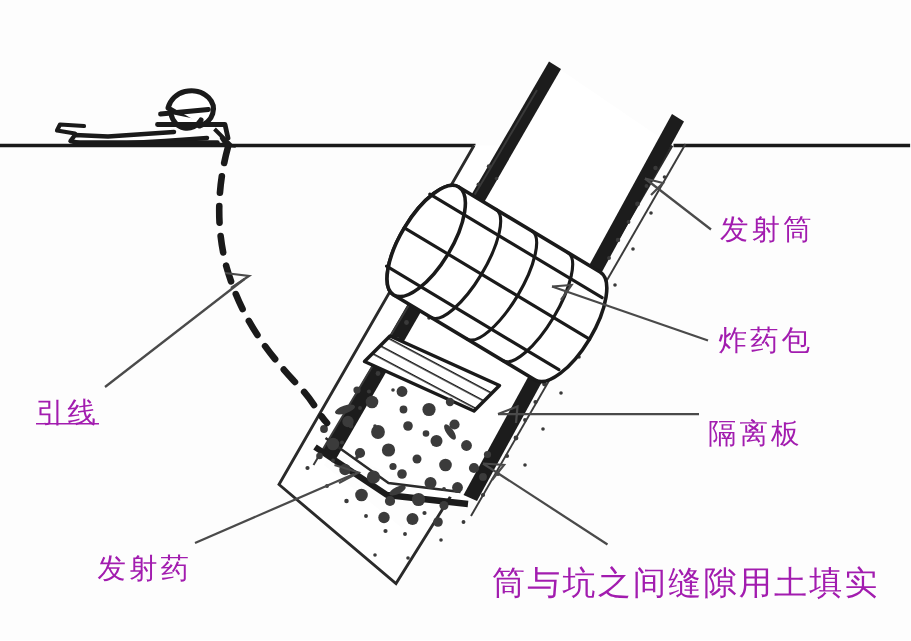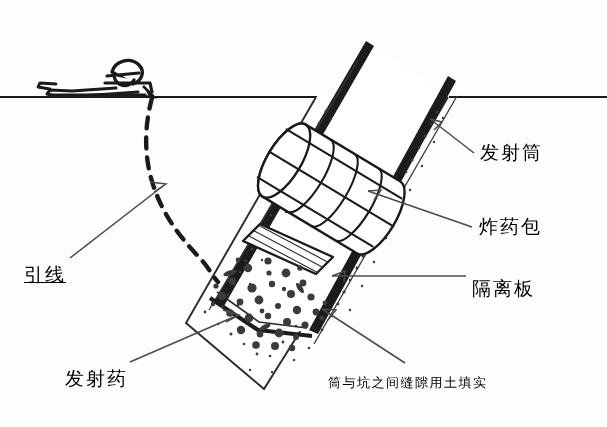--- a/index.html
+++ b/index.html
@@ -19,27 +19,27 @@
     overflow: hidden;
   }
   #stage svg {
     position: absolute;
     left: 0;
     top: 0;
   }
   .lbl {
     position: absolute;
     font-family: "DejaVu Sans", "Liberation Sans", sans-serif;
-    color: #000000;
+    color: #a21caf;
     white-space: nowrap;
     letter-spacing: 2px;
     font-weight: 500;
   }
   .lbl-md { font-size: 19px; }
-  .lbl-bottom { font-size: 13px; letter-spacing: 1.5px; }
+  .lbl-bottom { font-size: 22px; letter-spacing: 1.5px; }
 </style>
 </head>
 <body>
 
 <div id="stage">
 
   <svg width="607" height="427" viewBox="0 0 607 427">
     <defs>
 
       <pattern id="hatch" width="7" height="7" patternUnits="userSpaceOnUse" patternTransform="rotate(118)">

